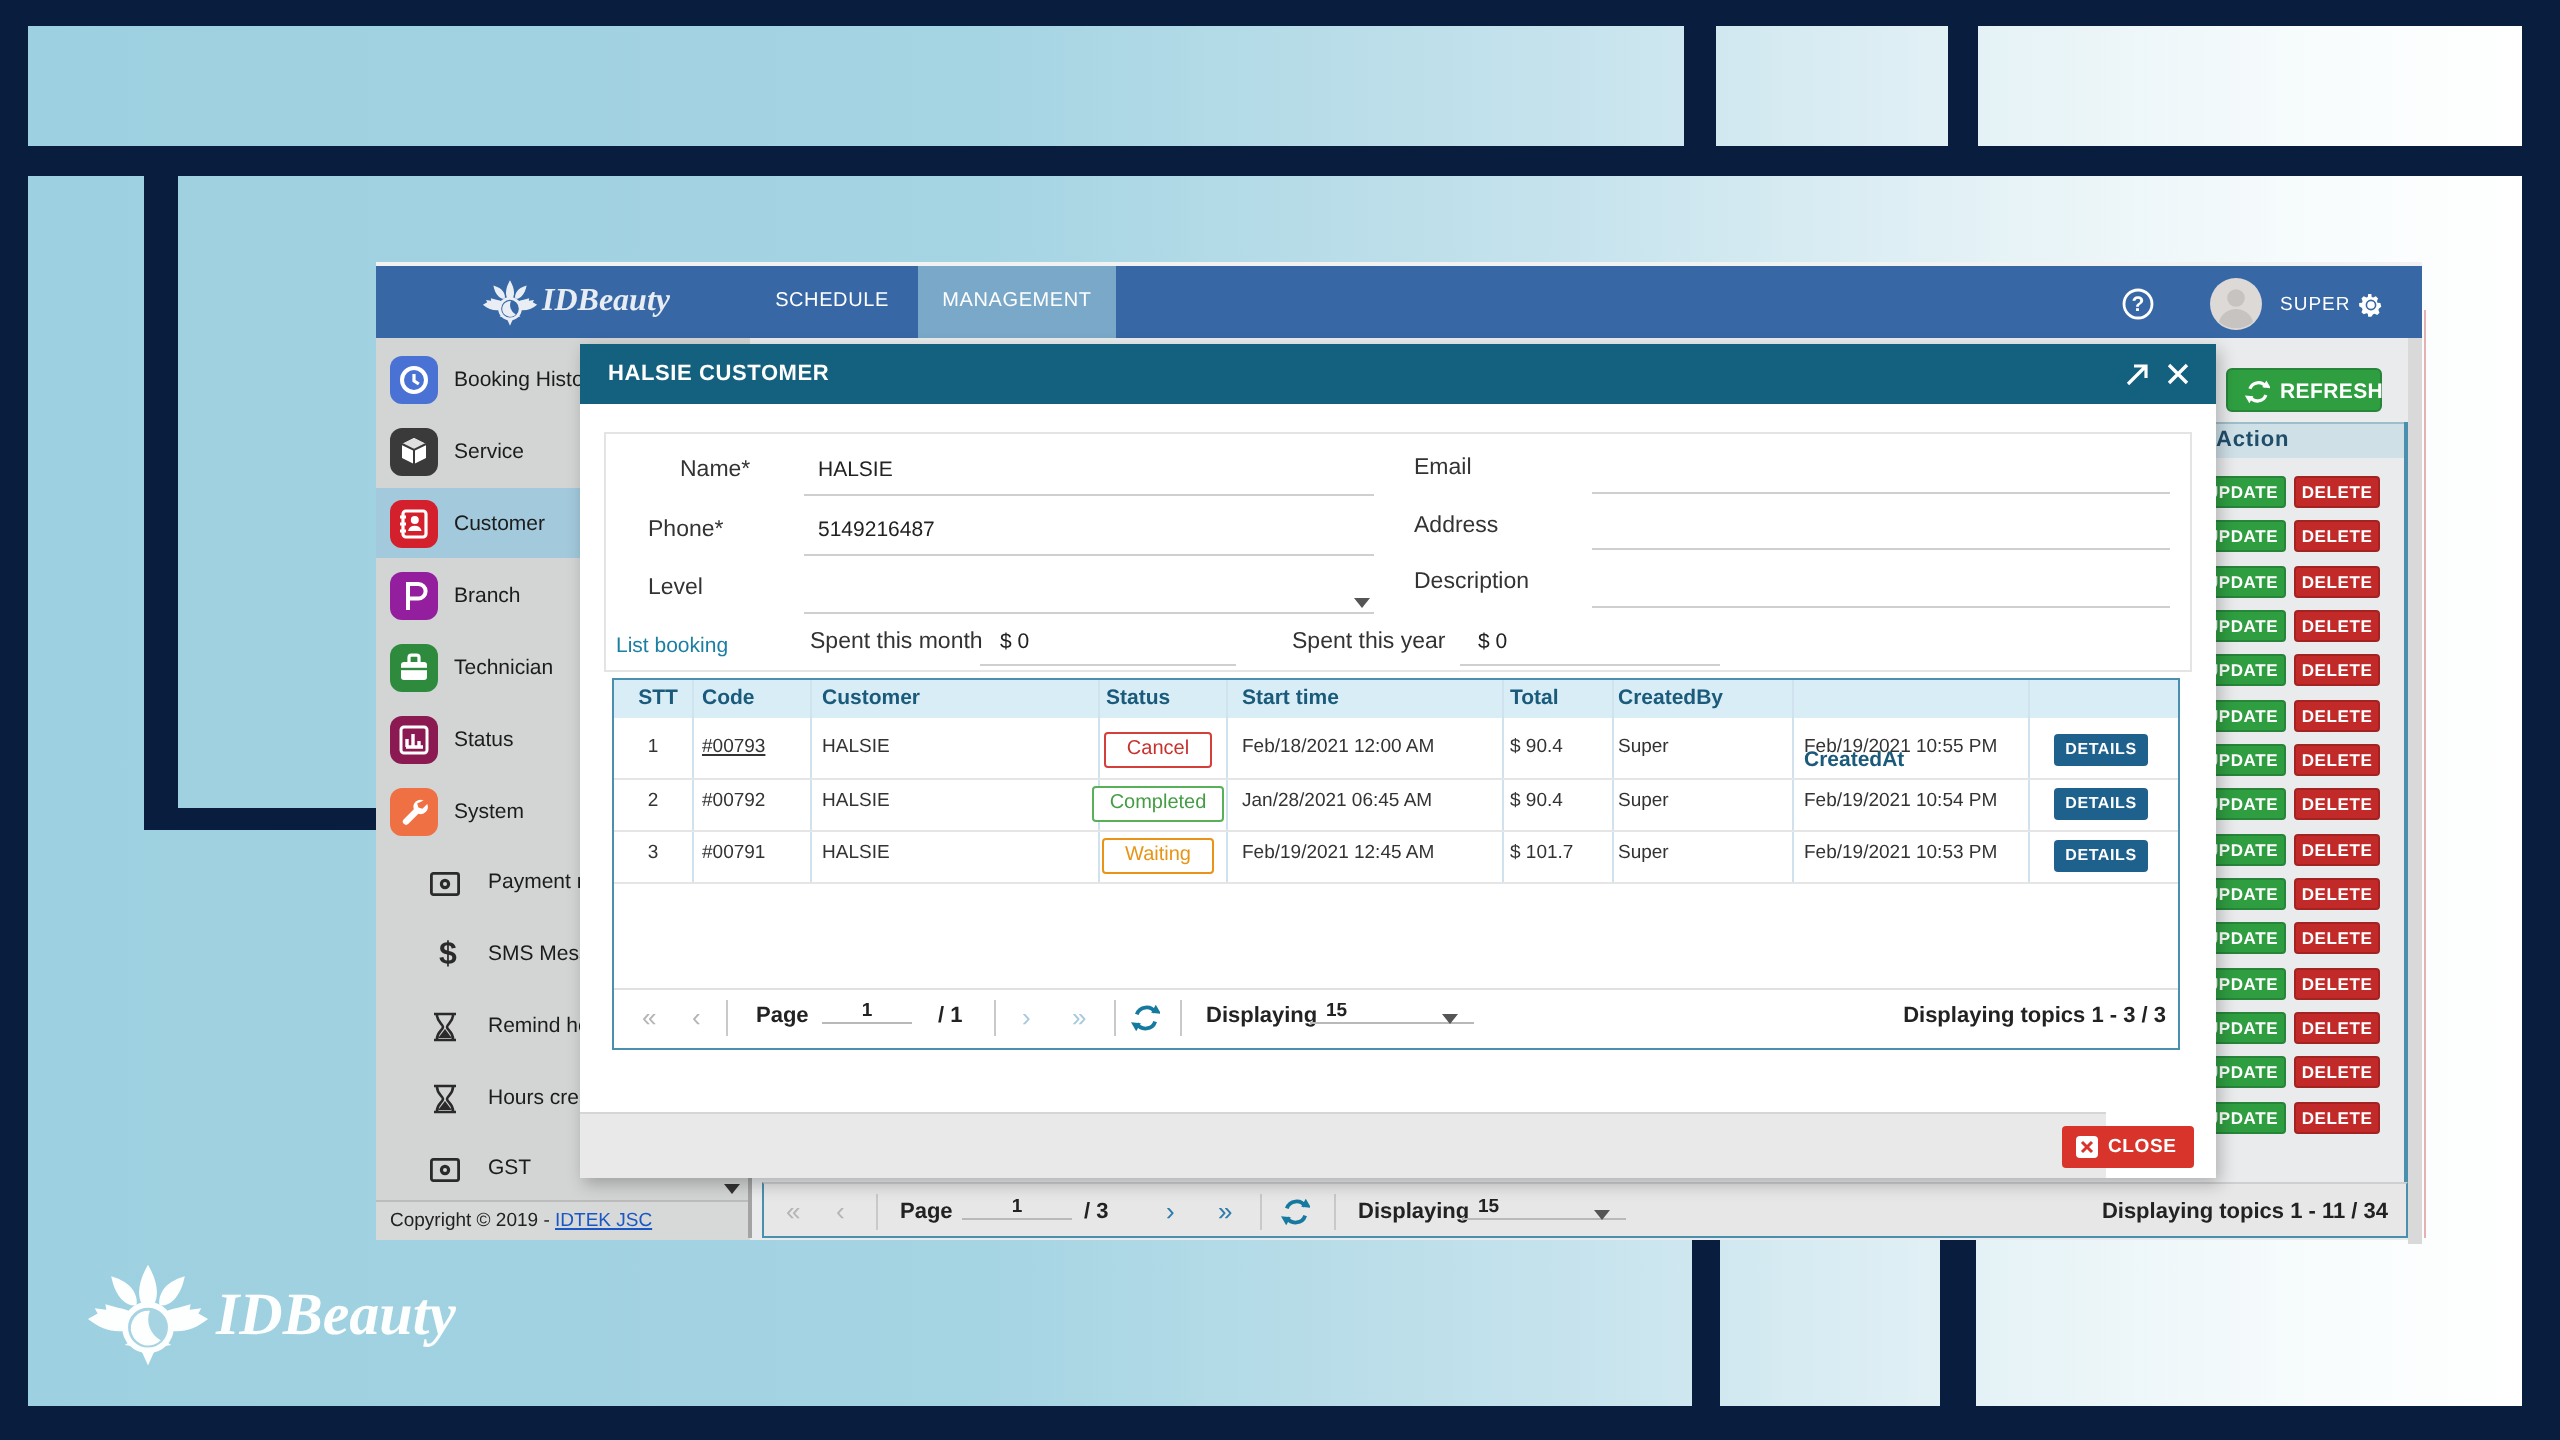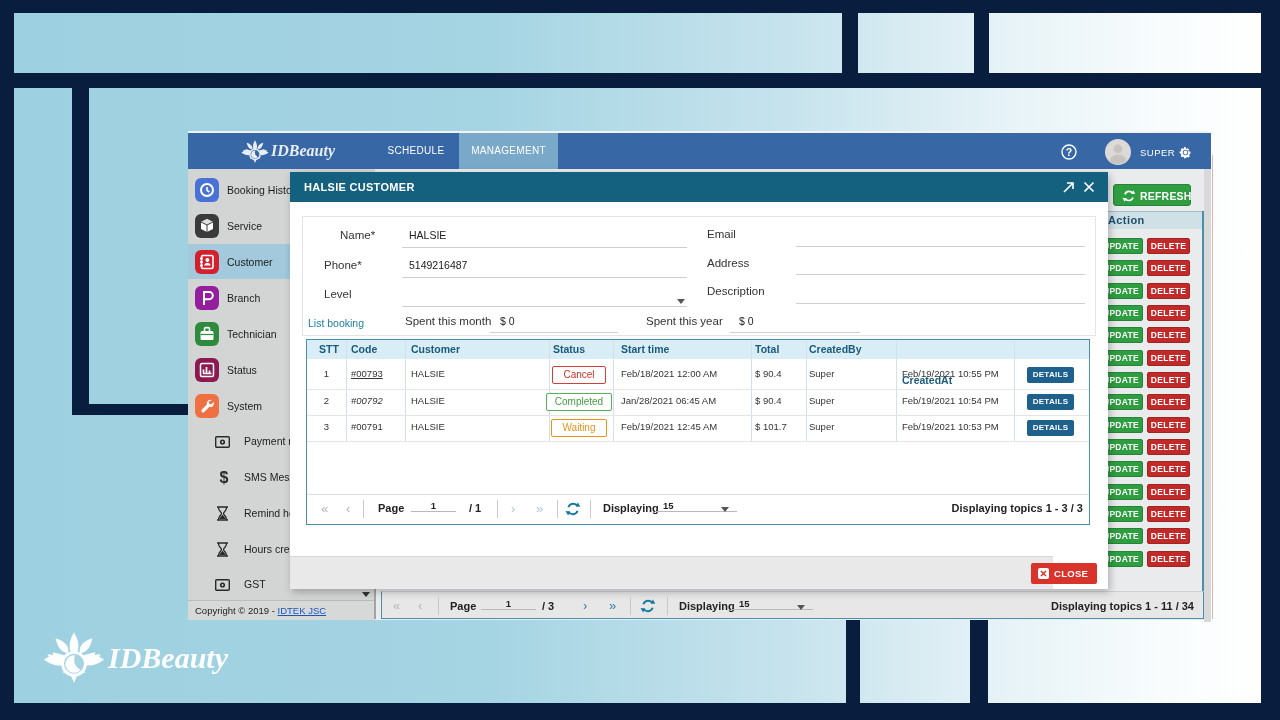--- a/index.html
+++ b/index.html
@@ -323,21 +323,21 @@
       <div class="abs td" style="left:44px;top:28px;text-decoration:underline;">#00793</div>
       <div class="abs td" style="left:104px;top:28px;">HALSIE</div>
       <div class="abs badge" style="left:245px;top:26px;width:54px;color:#c9302c;border-color:#d43f3a;">Cancel</div>
       <div class="abs td" style="left:314px;top:28px;">Feb/18/2021 12:00 AM</div>
       <div class="abs td" style="left:448px;top:28px;">$ 90.4</div>
       <div class="abs td" style="left:502px;top:28px;">Super</div>
       <div class="abs td" style="left:595px;top:28px;">Feb/19/2021 10:55 PM</div>
       <div class="abs dtl" style="top:27px;">DETAILS</div>
 
       <div class="abs td" style="left:0;top:55px;width:39px;text-align:center;">2</div>
-      <div class="abs td" style="left:44px;top:55px;font-style:italic;">#00792</div>
+      <div class="abs td" style="left:44px;top:55px;">#00792</div>
       <div class="abs td" style="left:104px;top:55px;">HALSIE</div>
       <div class="abs badge" style="left:239px;top:53px;width:66px;color:#449d44;border-color:#58b158;">Completed</div>
       <div class="abs td" style="left:314px;top:55px;">Jan/28/2021 06:45 AM</div>
       <div class="abs td" style="left:448px;top:55px;">$ 90.4</div>
       <div class="abs td" style="left:502px;top:55px;">Super</div>
       <div class="abs td" style="left:595px;top:55px;">Feb/19/2021 10:54 PM</div>
       <div class="abs dtl" style="top:54px;">DETAILS</div>
 
       <div class="abs td" style="left:0;top:81px;width:39px;text-align:center;">3</div>
       <div class="abs td" style="left:44px;top:81px;">#00791</div>

